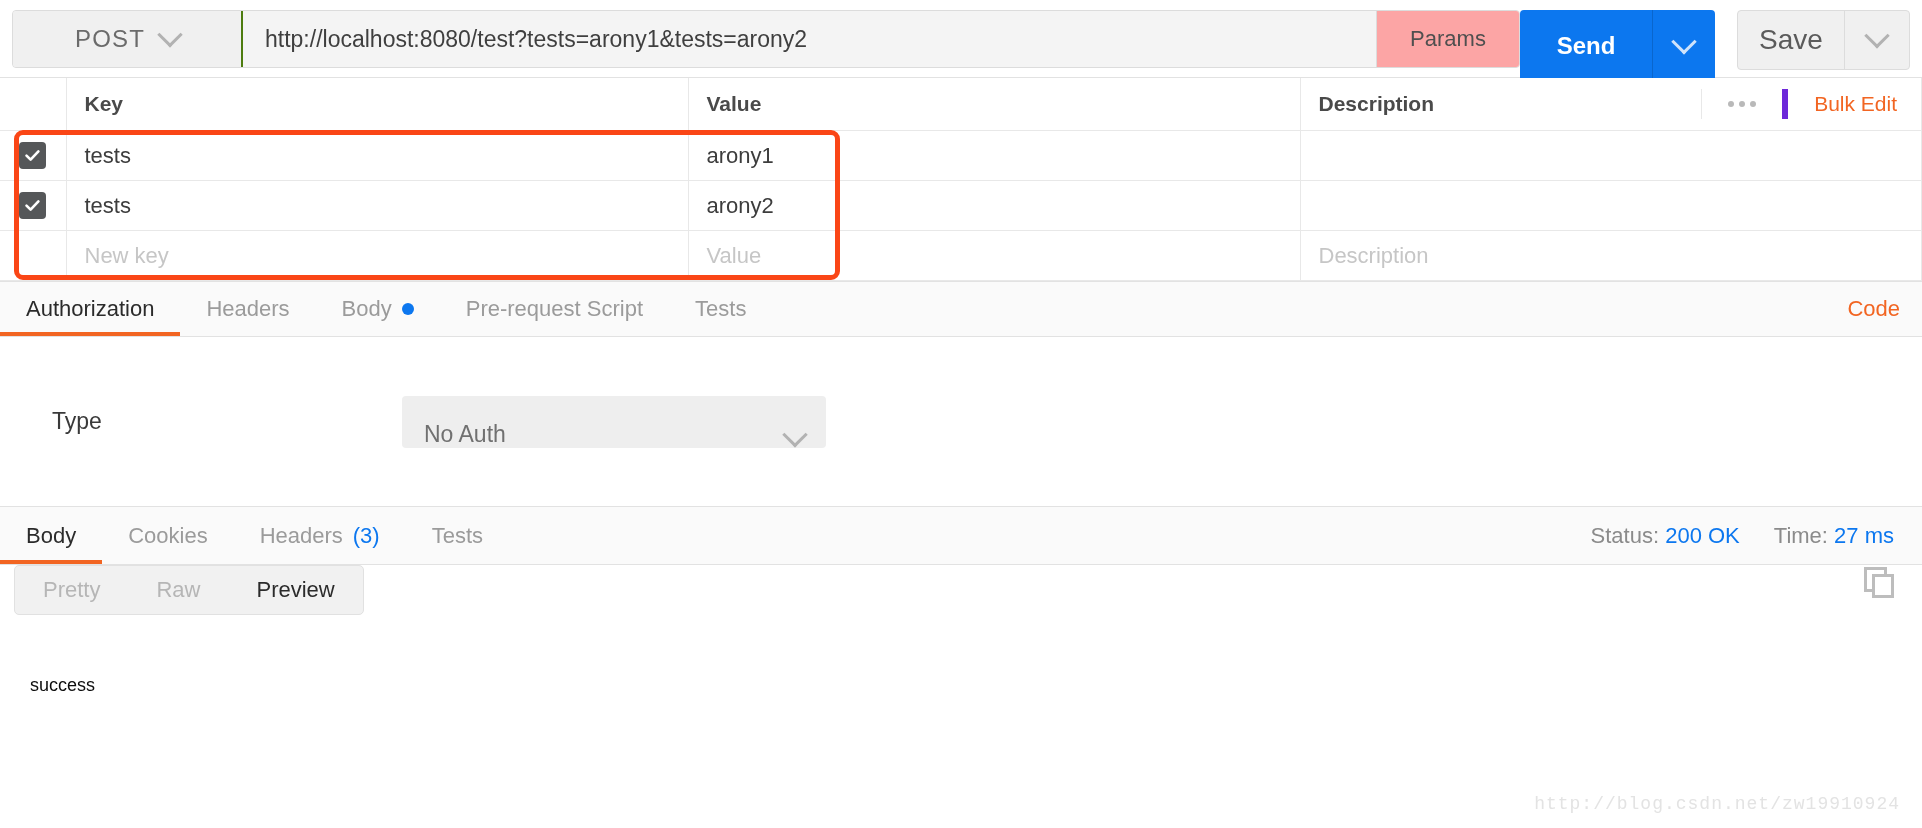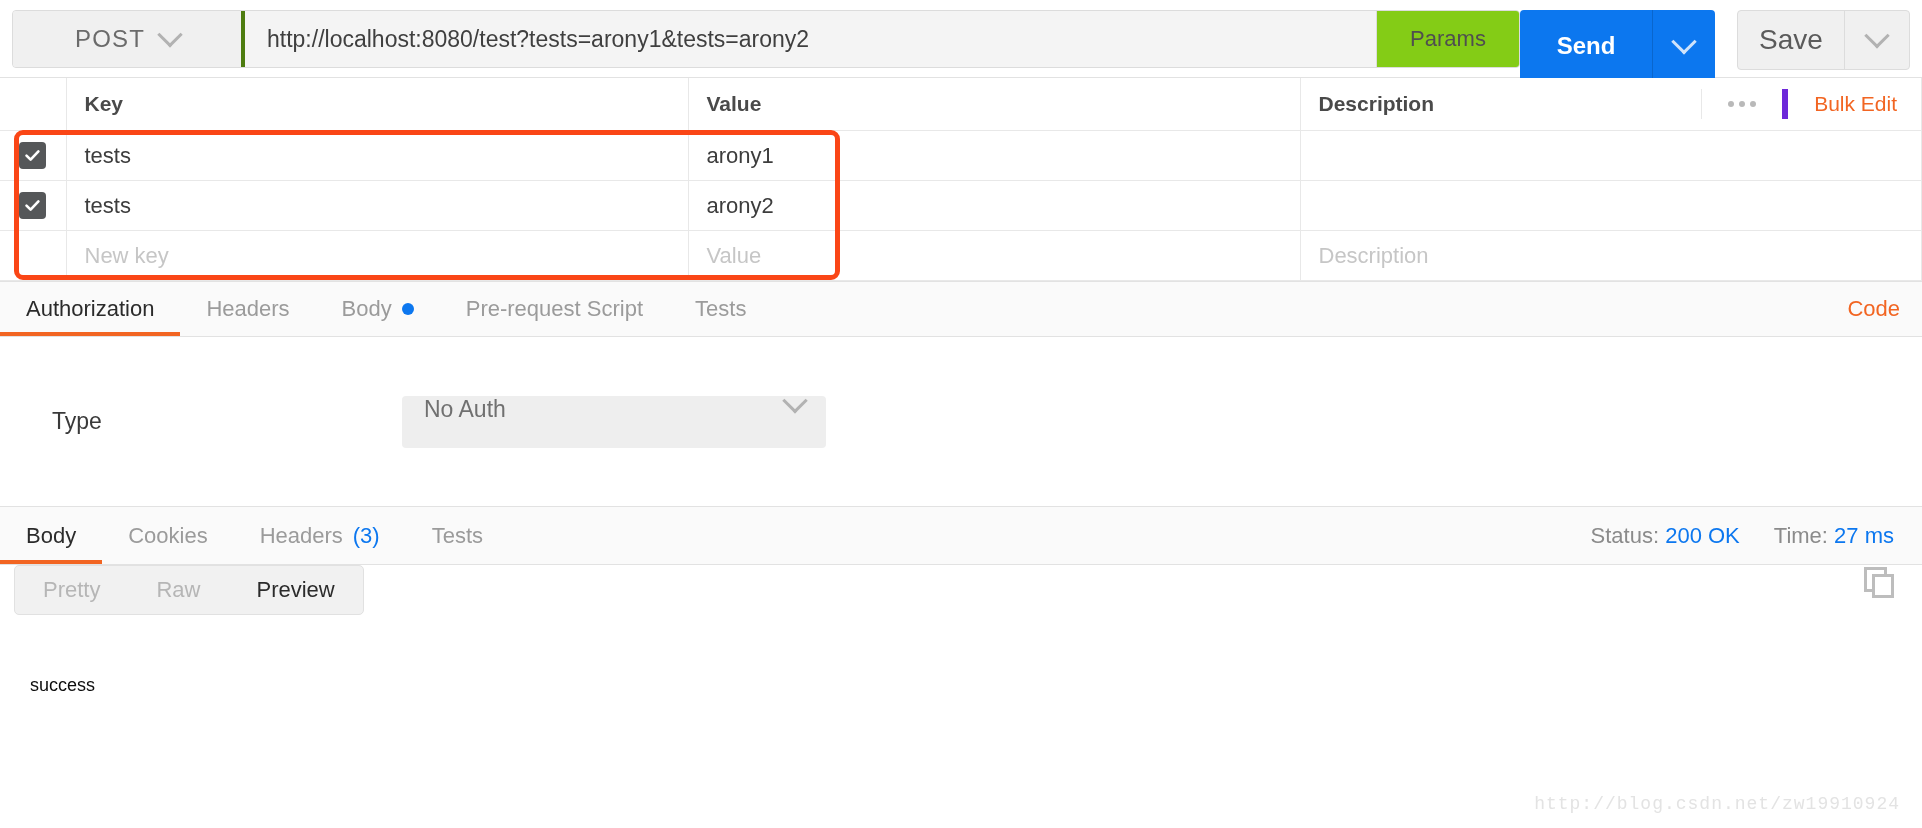--- a/index.html
+++ b/index.html
@@ -38,21 +38,21 @@
     box-sizing: border-box;
   }
   .method-box {
     width: 228px;
     flex: 0 0 228px;
     display: flex;
     align-items: center;
     justify-content: center;
     gap: 16px;
     background: #f0f0f0;
-    border-right: 4px solid #4d7c0f;
+    border-right: 2px solid #4d7c0f;
     cursor: pointer;
   }
   .method-label {
     font-size: 24px;
     color: #6b6b6b;
     letter-spacing: 1.2px;
   }
   .chev {
     display: inline-block;
     width: 15px;
@@ -77,21 +77,21 @@
     text-overflow: ellipsis;
   }
   .params-btn {
     flex: 0 0 auto;
     width: 142px;
     display: flex;
     align-items: center;
     justify-content: center;
     font-size: 22px;
     color: #4f4f4f;
-    background: #84cc16;
+    background: #fca5a5;
     border-left: 1px solid #dcdcdc;
     cursor: pointer;
     margin-left: 36px;
   }
   .send-group {
     display: flex;
     height: 72px;
     border-radius: 4px;
     overflow: hidden;
     flex: 0 0 auto;
@@ -275,21 +275,21 @@
     box-sizing: border-box;
     border-bottom: 1px solid #e2e2e2;
   }
   .auth-label { font-size: 23px; color: #3a3a3a; width: 350px; }
   .auth-select {
     width: 424px;
     height: 52px;
     background: #eeeeee;
     border-radius: 4px;
     display: flex;
-    align-items: flex-start;
+    align-items: flex-end;
     justify-content: space-between;
     padding: 0 22px;
     box-sizing: border-box;
     cursor: pointer;
   }
   .auth-select-value { font-size: 23px; color: #707070; }
 
   
   .resp-tabs {
     display: flex;

